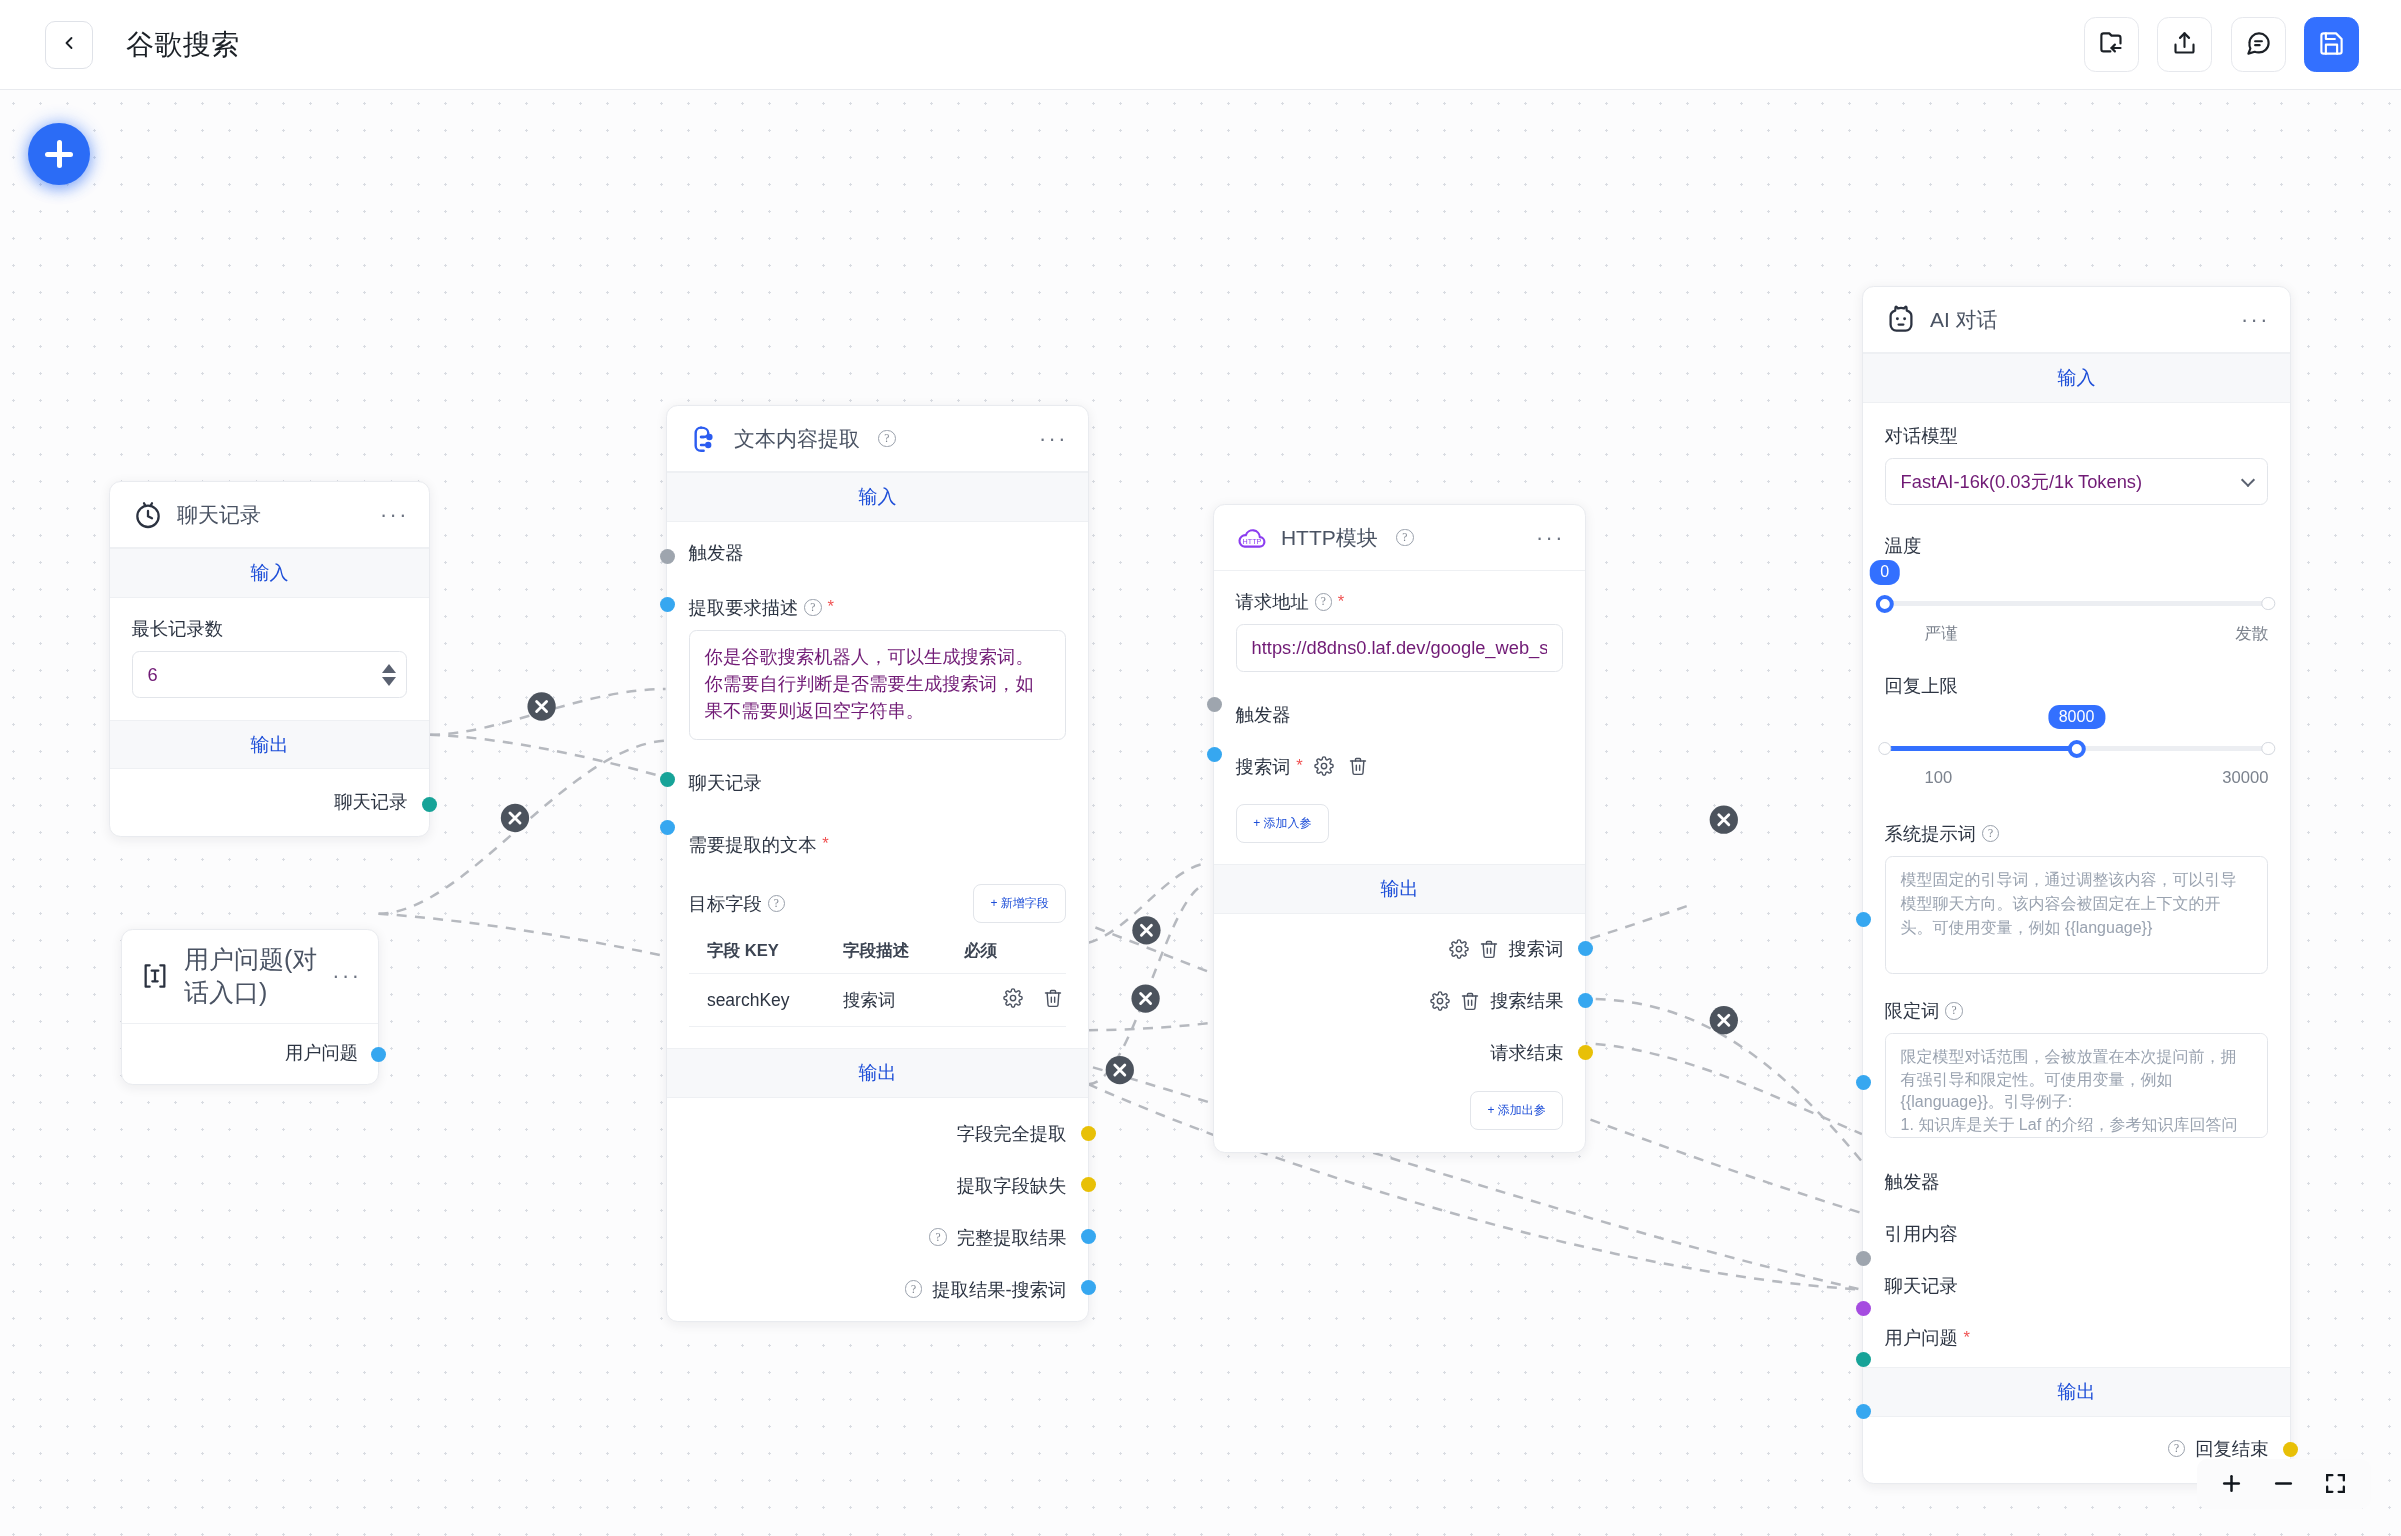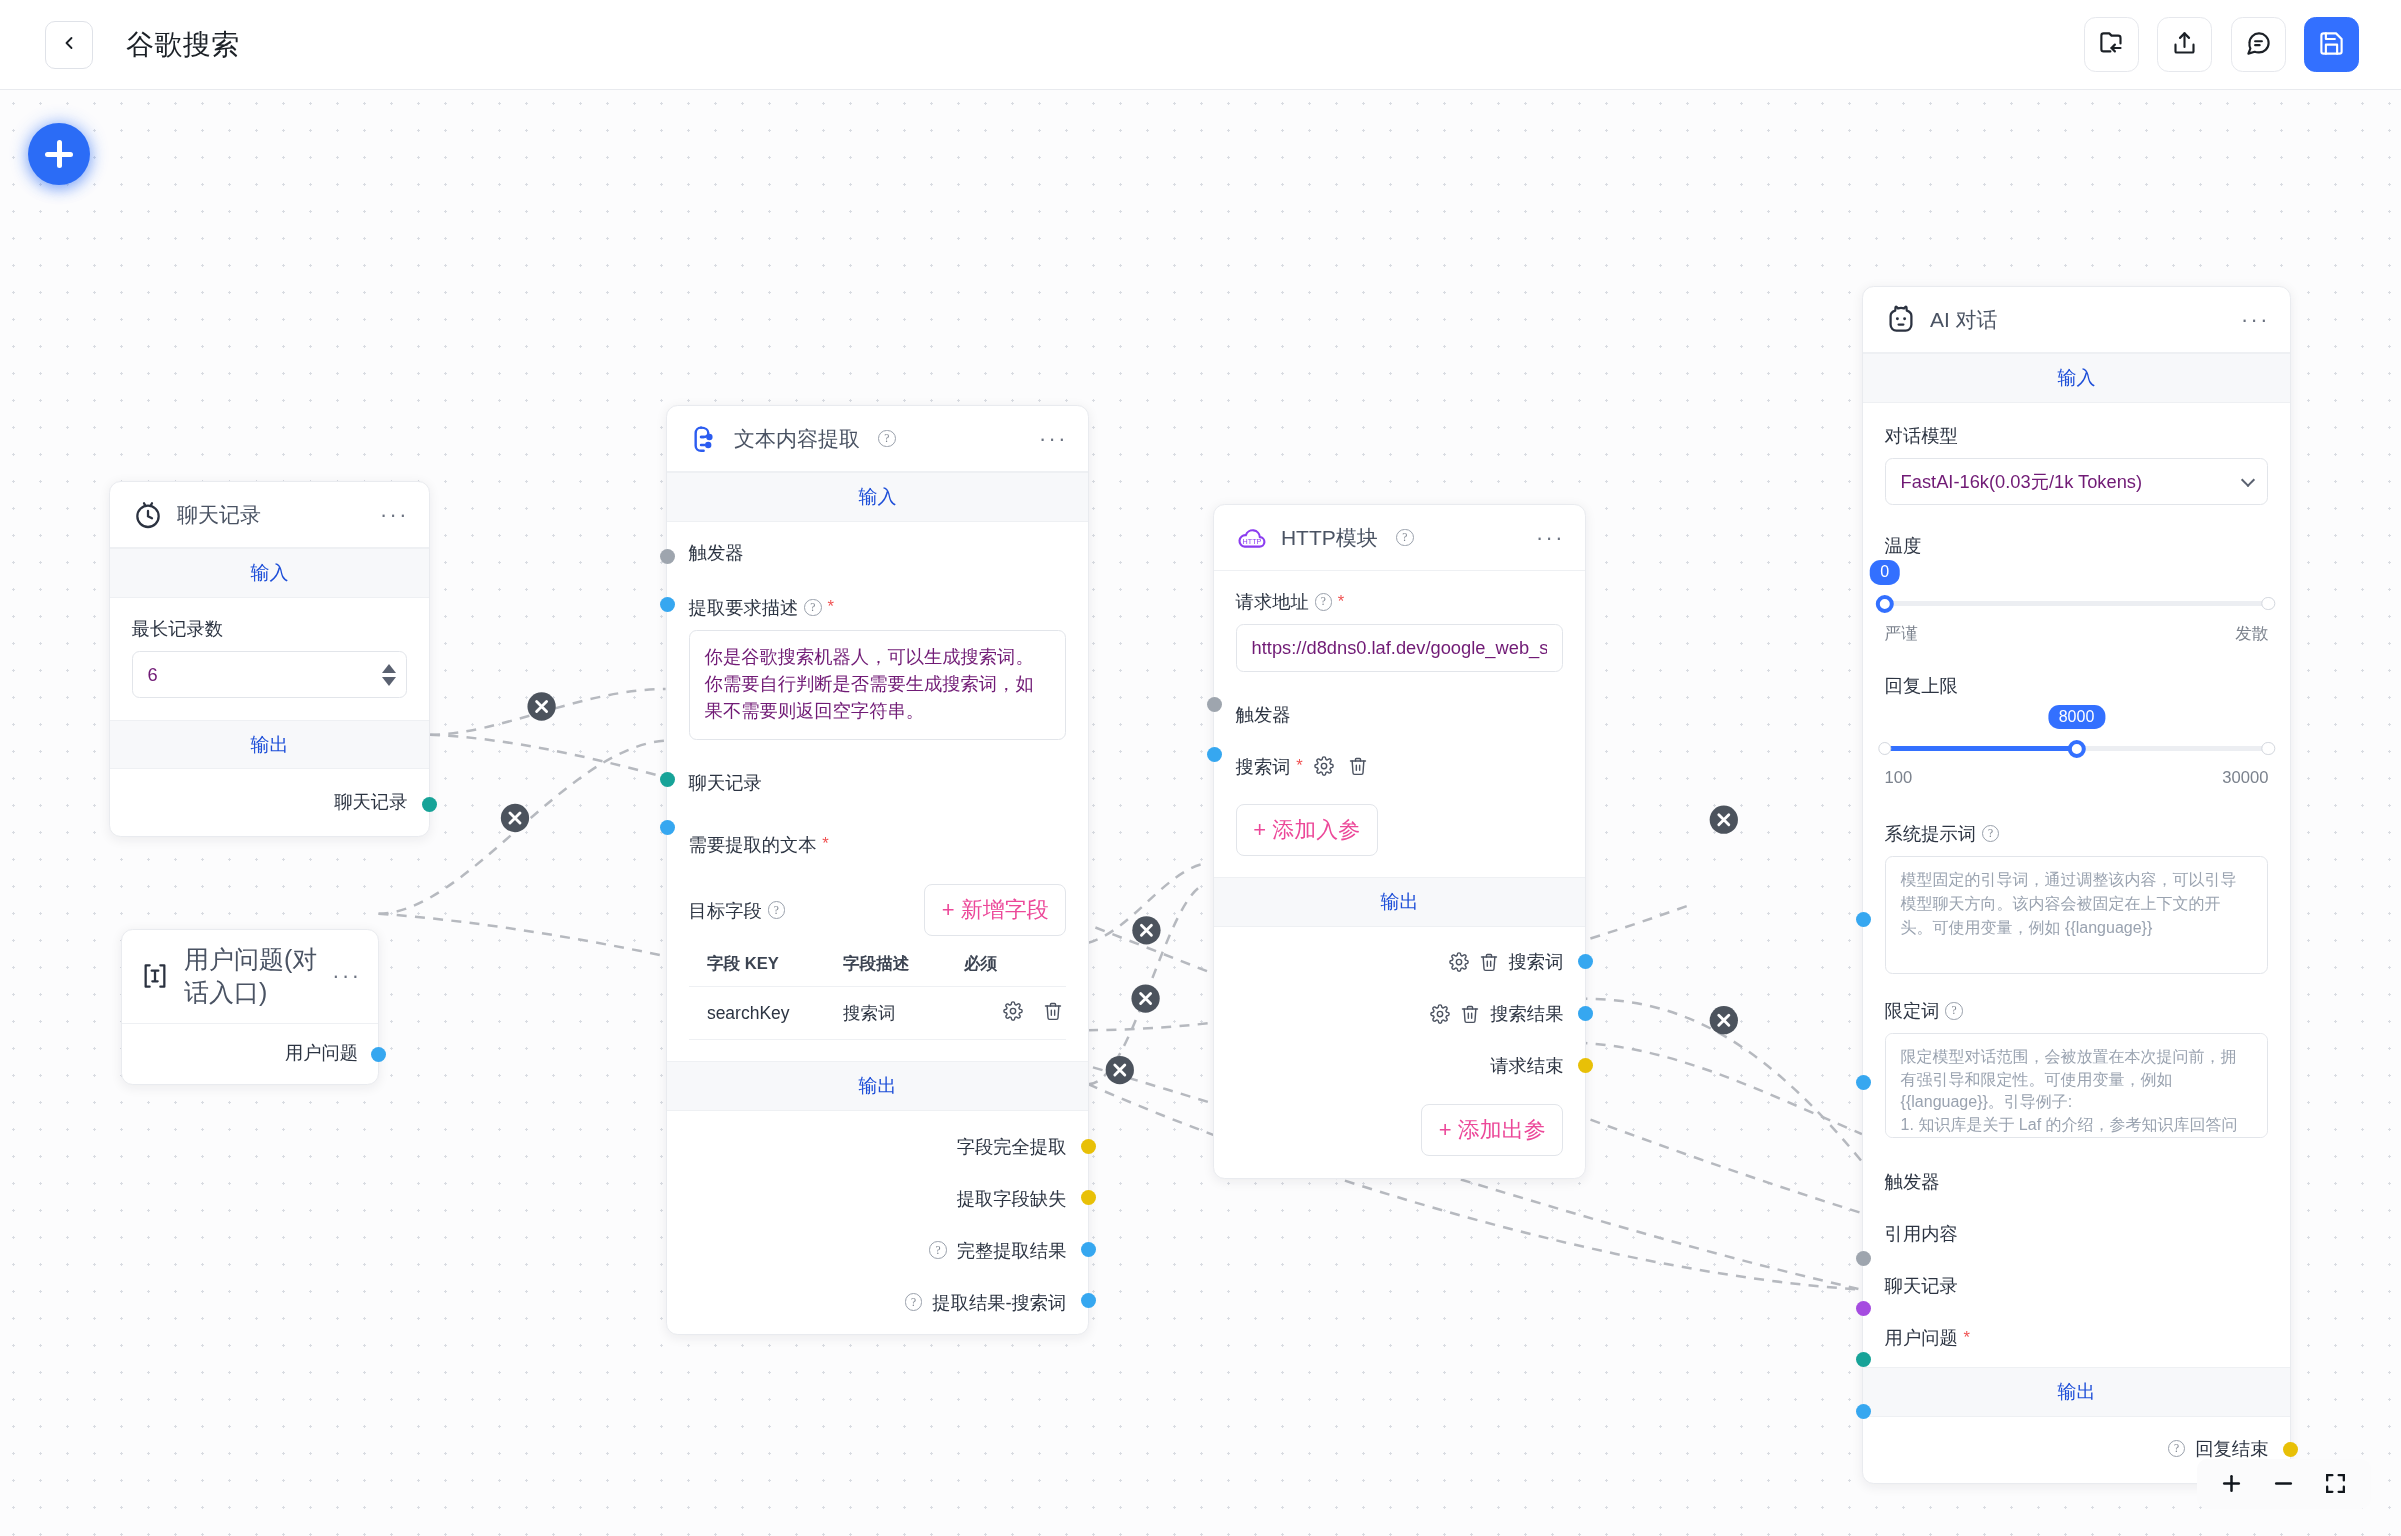--- a/index.html
+++ b/index.html
@@ -115,21 +115,21 @@
   .p-purple { background: #a54ce0; }
 
   .out-row {
     display: flex; align-items: center; justify-content: flex-end; gap: 10px;
     font-size: 18.3px; color: #2c3442; height: 27px; margin-bottom: 25px;
   }
   .in-row { font-size: 18.3px; color: #2c3442; display: flex; align-items: center; gap: 5.8px; }
 
   .btn-ghost {
     border: 0.8px solid #e2e5ea; background: #fff; border-radius: 8px;
-    padding: 10px 16.6px; font-size: 22px; color: #ec4899; cursor: pointer;
+    padding: 10px 16.6px; font-size: 12px; color: #1d4ed8; cursor: pointer;
     display: inline-flex; align-items: center; gap: 8.3px;
     font-family: "Liberation Sans", sans-serif;
   }
   .ico-btn { width: 20px; height: 20px; cursor: pointer; }
 
   table.fields { width: 100%; border-collapse: collapse; margin-top: 8.3px; }
   table.fields th {
     text-align: left; font-size: 16.6px; color: #3c4452; font-weight: bold;
     padding: 8.3px 3.3px 11.6px 3.3px;
   }
@@ -148,21 +148,21 @@
   }
   .endcap {
     position: absolute; top: 4.2px; width: 13.3px; height: 13.3px; border-radius: 50%;
     background: #fff; border: 1.7px solid #d3d7de; transform: translateX(-6.7px);
   }
   .bubble {
     position: absolute; top: -33px; transform: translateX(-50%);
     background: #3370ff; color: #fff; font-size: 16px; border-radius: 10.8px;
     padding: 3.3px 10.8px; white-space: nowrap;
   }
-  .slider-ends { display: flex; justify-content: space-between; font-size: 16.6px; color: #7b828d; margin-top: 8.3px; }
+  .slider-ends { display: flex; justify-content: space-between; font-size: 16.6px; color: #7b828d; margin-top: 8.3px; margin-left: 40px; }
   .sel-wrap { position: relative; }
   .chev {
     position: absolute; right: 15px; top: 50%; transform: translateY(-60%) rotate(45deg);
     width: 10px; height: 10px; border-right: 2.2px solid #5a6170; border-bottom: 2.2px solid #5a6170;
   }
 
   
   .zoomctl {
     position: absolute; right: 30px; bottom: 27px; background: #fbfbfc;
     border-radius: 10px; display: flex; align-items: center; gap: 25px;

